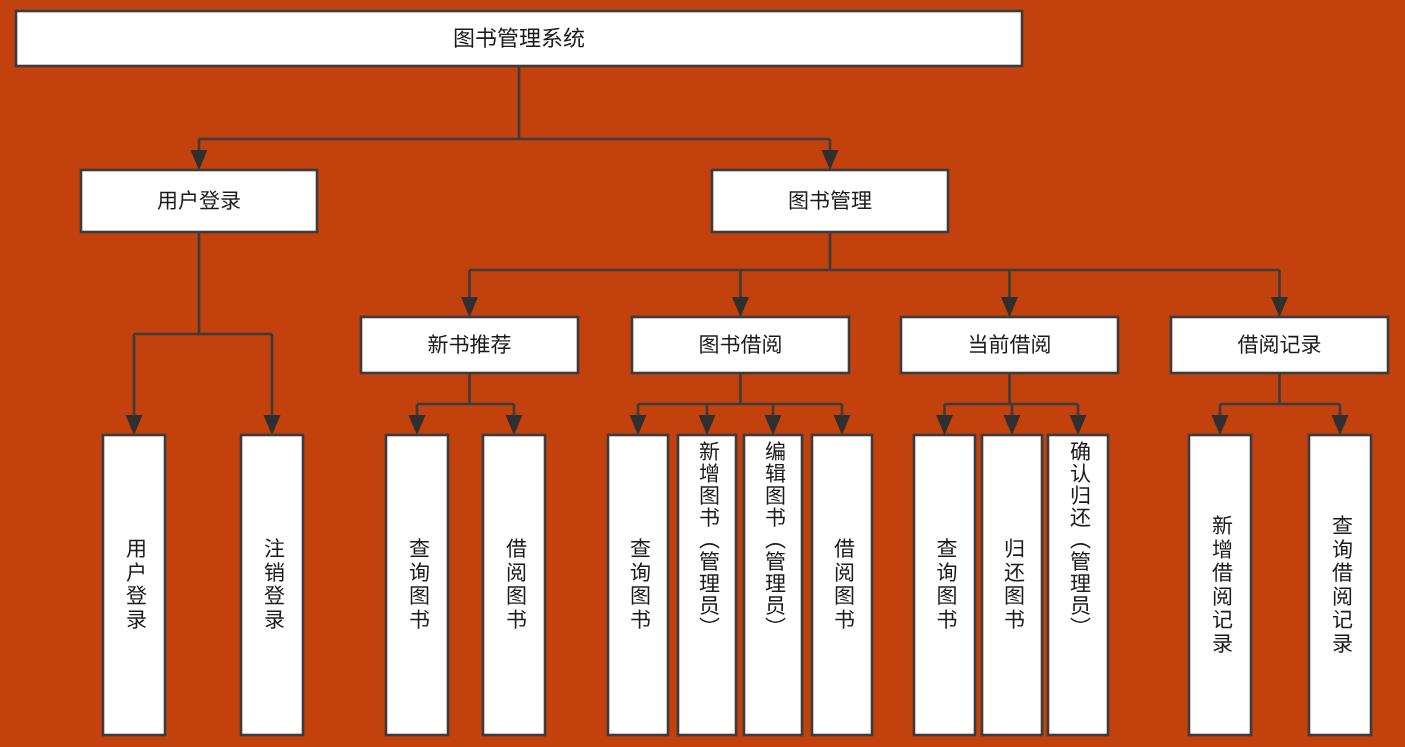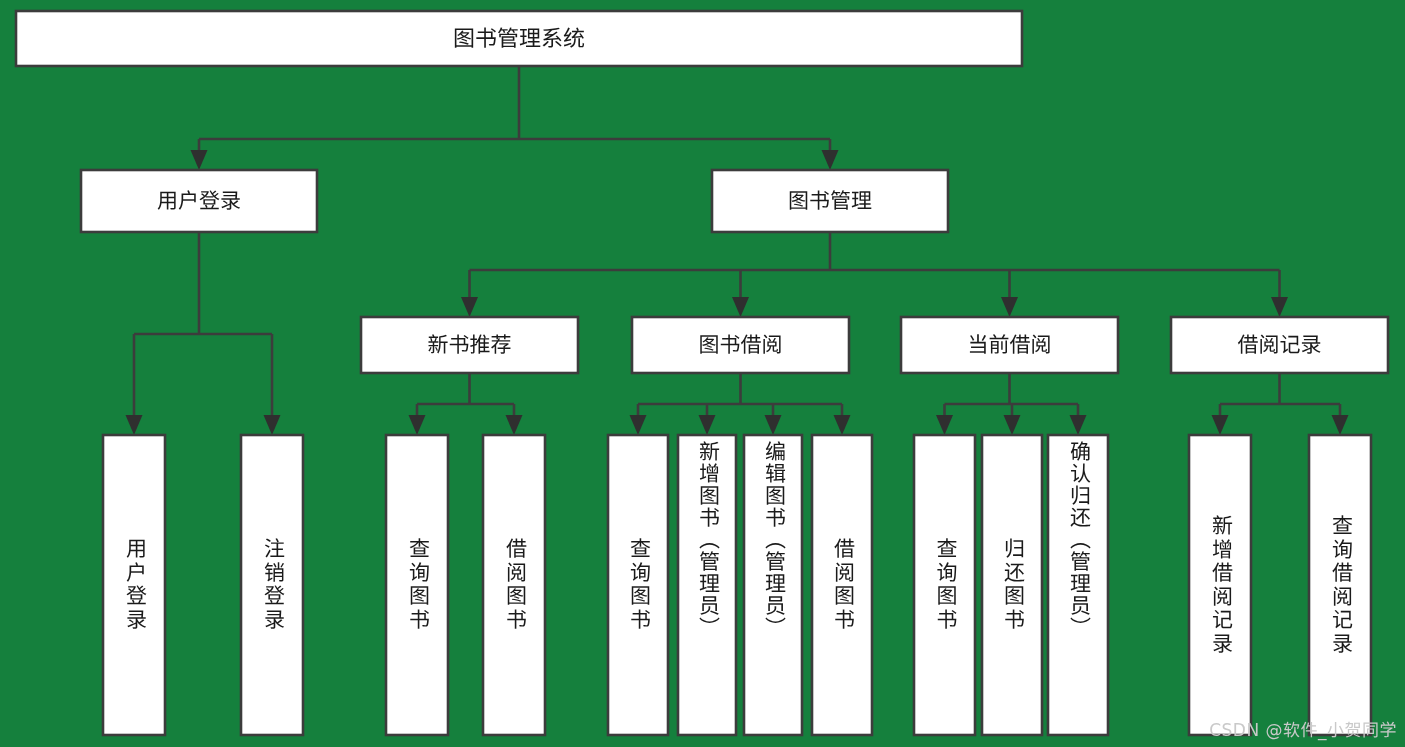--- a/index.html
+++ b/index.html
@@ -11,21 +11,21 @@
   body {
     width: 1405px;
     height: 747px;
     font-family: "DejaVu Sans", "Liberation Sans", sans-serif;
     overflow: hidden;
   }
   #diagram-root {
     position: relative;
     width: 1405px;
     height: 747px;
-    background: #15803d;
+    background: #c2410c;
   }
   svg#diagram-svg {
     position: absolute;
     inset: 0;
     width: 1405px;
     height: 747px;
     display: block;
   }
   .node-box {
     fill: #ffffff;
@@ -210,14 +210,13 @@
         <span class="vtext" style="padding-top: 6px; letter-spacing: 1px;">确认归还（管理员）</span>
       </div>
       <div class="vtext-wrap" style="left: 1189px; top: 435px; width: 62px; height: 300px;">
         <span class="vtext">新增借阅记录</span>
       </div>
       <div class="vtext-wrap" style="left: 1309px; top: 435px; width: 62px; height: 300px;">
         <span class="vtext">查询借阅记录</span>
       </div>
     </div>
 
-  <div id="watermark">CSDN @软件_小贺同学</div>
 </div>
 
 </body></html>

